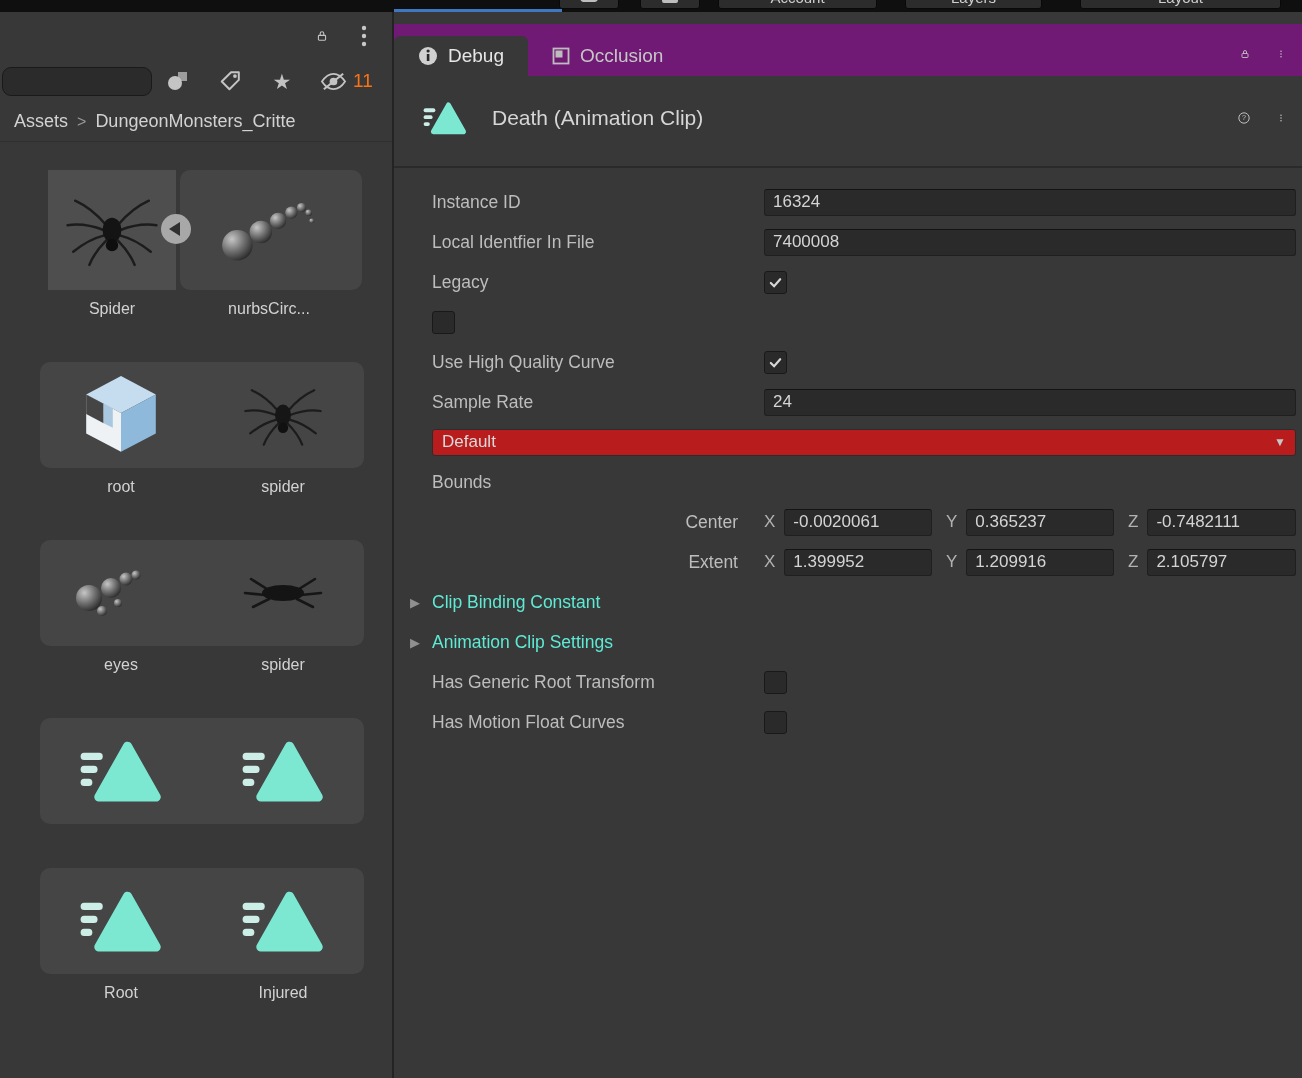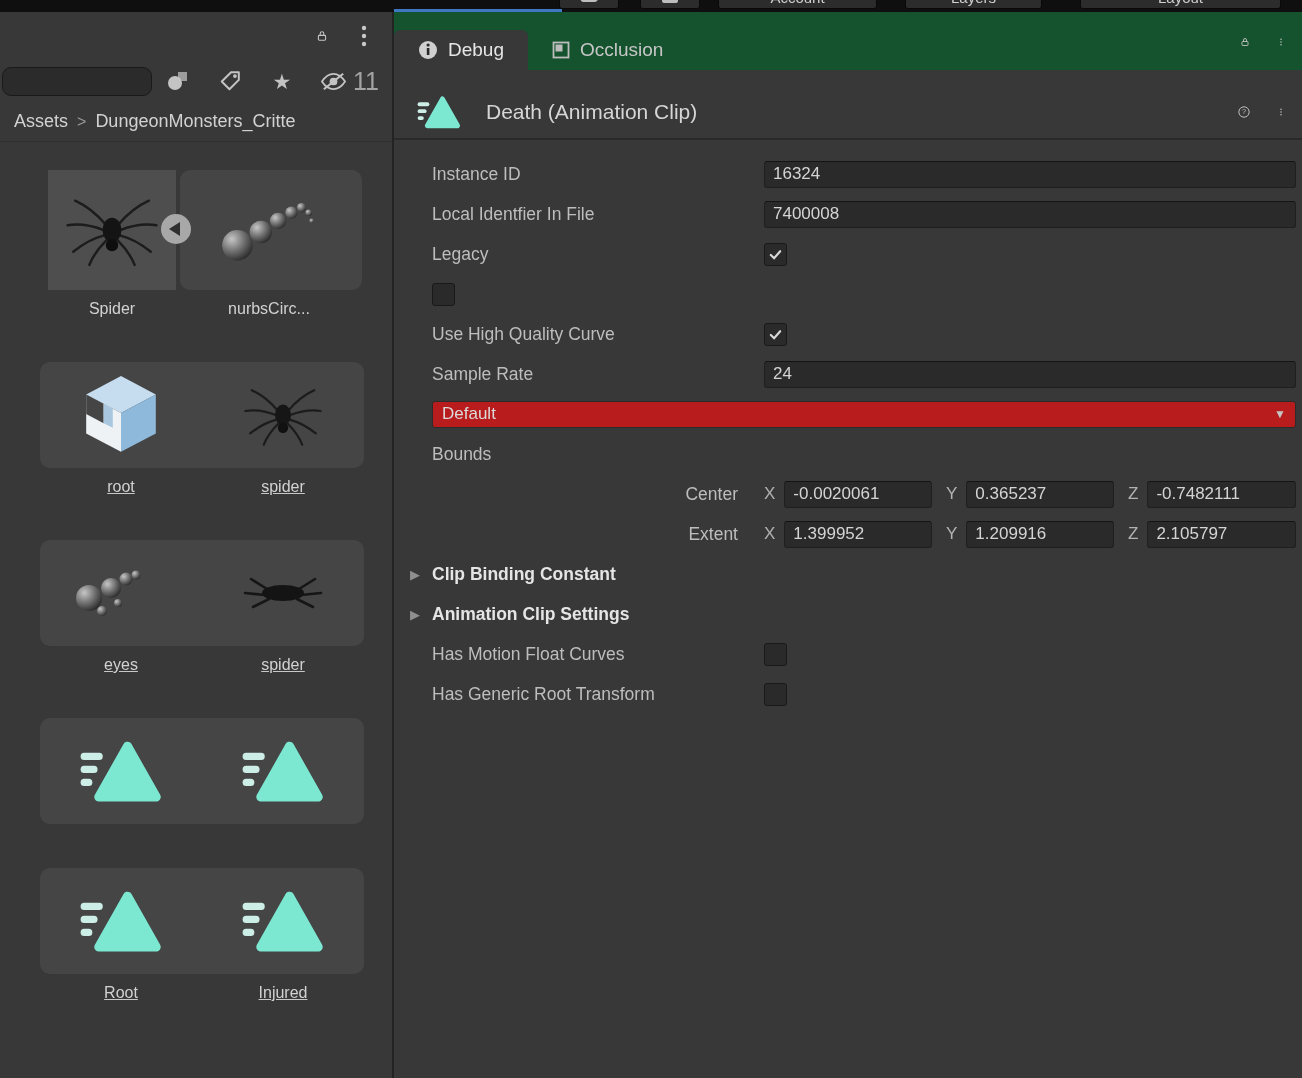--- a/index.html
+++ b/index.html
@@ -32,21 +32,21 @@
   .project-panel { width:394px; flex:0 0 394px; background:#383838; border-right:2px solid #232323; overflow:hidden; }
   .pp-toprow { height:48px; display:flex; justify-content:flex-end; align-items:center; gap:18px; padding-right:16px; }
   .pp-searchrow { height:42px; display:flex; align-items:center; }
   .search-input {
     width:150px; height:29px; margin-left:2px;
     background:#2b2b2b; border:1px solid #1a1a1a; border-radius:9px;
     color:#d6d6d6; font-size:15px; padding:0 10px; outline:none;
   }
   .icon-btn { width:52px; height:36px; display:flex; align-items:center; justify-content:center; background:transparent; border:0; cursor:pointer; }
   .eye-group { display:flex; align-items:center; gap:6px; margin-left:2px; padding-left:10px; border:0; background:transparent; }
-  .hidden-count { font-size:25px; color:#a3a3a3; }
+  .hidden-count { font-size:19px; color:#f97316; }
   .star-glyph { font-size:21px; color:#c2c2c2; line-height:1; }
 
   .pp-breadcrumb { height:40px; display:flex; align-items:center; gap:9px; padding-left:14px;
     font-size:18px; color:#d2d2d2; border-bottom:1px solid #2f2f2f; white-space:nowrap; overflow:hidden; }
   .crumb-sep { color:#9a9a9a; font-size:16px; }
 
   
   .pp-grid { padding-top:28px; }
   .row1 { position:relative; margin-left:48px; display:flex; height:120px; }
   .spider-photo { width:128px; height:120px; background:#4e4e4e; display:flex; align-items:center; justify-content:center; }
@@ -56,33 +56,33 @@
     background:#a8a8a8; display:flex; align-items:center; justify-content:center; border:0; cursor:pointer; }
   .expander .tri { width:0; height:0; border-top:7px solid transparent; border-bottom:7px solid transparent; border-right:11px solid #303030; margin-right:3px; }
 
   .label-row1 { margin-left:48px; margin-top:10px; display:flex; }
   .label-row1 .lc1 { width:128px; text-align:center; }
   .label-row1 .lc2 { width:186px; text-align:center; }
 
   .asset-card { margin:44px 0 0 40px; width:324px; height:106px; background:#454545; border-radius:10px; display:flex; }
   .asset-card .cell { width:162px; display:flex; align-items:center; justify-content:center; }
   .label-row { margin-left:40px; margin-top:10px; width:324px; display:flex; }
-  .label-cell { width:162px; text-align:center;text-decoration:underline; }
+  .label-cell { width:162px; text-align:center; }
   .tile-label { font-size:16px; color:#d2d2d2; }
   .tile-label.selected { background:#5e5e5e; border-radius:4px; padding:2px 10px; color:#f4f4f4; }
 
   
   .inspector-panel { flex:1; display:flex; flex-direction:column; background:#383838; min-width:0; }
-  .tabbar { height:58px; background:#14532d; display:flex; align-items:flex-end; position:relative; }
+  .tabbar { height:52px; background:#701a75; display:flex; align-items:flex-end; position:relative;margin-top:12px; }
   .tab { height:40px; display:flex; align-items:center; gap:10px; padding:0 24px;
     font-size:19px; color:#c6c6c6; border:0; background:transparent; cursor:pointer; font-family:"Liberation Sans",sans-serif; }
   .tab.active { background:#383838; border-radius:6px 6px 0 0; color:#e6e6e6; }
   .tabbar-icons { position:absolute; right:14px; top:12px; display:flex; gap:18px; align-items:center; }
 
-  .insp-header { position:relative; padding:22px 0 0 22px; height:70px; background:#383838; border-bottom:2px solid #2a2a2a; display:flex; align-items:flex-start; }
+  .insp-header { position:relative; padding:22px 0 0 28px; height:92px; background:#383838; border-bottom:2px solid #2a2a2a; display:flex; align-items:flex-start; }
   .insp-title { font-size:21px; color:#d6d6d6; margin-left:24px; line-height:40px; }
   .header-icons { position:absolute; right:14px; top:24px; display:flex; gap:18px; align-items:center; }
 
   .insp-body { padding-top:14px; }
   .irow { height:40px; display:flex; align-items:center; padding-left:38px; padding-right:6px; }
   .irow .lbl { width:332px; flex:0 0 332px; font-size:17.5px; color:#bdbdbd; white-space:nowrap; overflow:hidden; }
   .irow .ctl { flex:1; display:flex; align-items:center; min-width:0; }
 
   .tfield {
     width:100%; height:27px; background:#2a2a2a;
@@ -99,21 +99,21 @@
     display:flex; align-items:center; padding:0 9px; color:#dadada; font-size:17px; cursor:pointer;text-align:right; }
   .dd-arrow { margin-left:auto; font-size:12px; color:#c6c6c6; }
 
   .irow.sub .lbl { text-align:right; padding-right:26px; font-size:17.5px; color:#bdbdbd; }
   .axes { display:flex; flex:1; align-items:center; gap:14px; min-width:0; }
   .axgroup { display:flex; flex:1; align-items:center; gap:9px; min-width:0; }
   .ax { font-size:17px; color:#b2b2b2; }
 
   .irow.fold { padding-left:16px; }
   .fold-arrow { width:22px; color:#8f8f8f; font-size:13px; }
-  .fold-label { font-size:17.5px; color:#e5e5e5;font-weight:bold; }
+  .fold-label { font-size:17.5px; color:#5eead4; }
 </style>
 </head>
 <body>
 
 <svg width="0" height="0" style="position:absolute">
   <defs>
     <radialGradient id="sph" cx="32%" cy="30%" r="75%">
       <stop offset="0%" stop-color="#c6c6c6"></stop>
       <stop offset="55%" stop-color="#6f6f6f"></stop>
       <stop offset="100%" stop-color="#2c2c2c"></stop>
@@ -506,32 +506,32 @@
         <span class="fold-arrow">▶</span>
         <span class="fold-label">Clip Binding Constant</span>
       </div>
 
       <div class="irow fold">
         <span class="fold-arrow">▶</span>
         <span class="fold-label">Animation Clip Settings</span>
       </div>
 
       <div class="irow">
-        <div class="lbl">Has Motion Float Curves</div>
+        <div class="lbl">Has Generic Root Transform</div>
         <div class="ctl">
           <div class="checkbox">
             <svg width="15" height="15" viewBox="0 0 16 16">
                 <path d="M3 8.5 L6.5 12 L13 4.5" stroke="#d8d8d8" stroke-width="2.3" fill="none" stroke-linecap="round"></path>
               </svg>
           </div>
         </div>
       </div>
 
       <div class="irow">
-        <div class="lbl">Has Generic Root Transform</div>
+        <div class="lbl">Has Motion Float Curves</div>
         <div class="ctl">
           <div class="checkbox">
             <svg width="15" height="15" viewBox="0 0 16 16">
                 <path d="M3 8.5 L6.5 12 L13 4.5" stroke="#d8d8d8" stroke-width="2.3" fill="none" stroke-linecap="round"></path>
               </svg>
           </div>
         </div>
       </div>
 
     </div>

